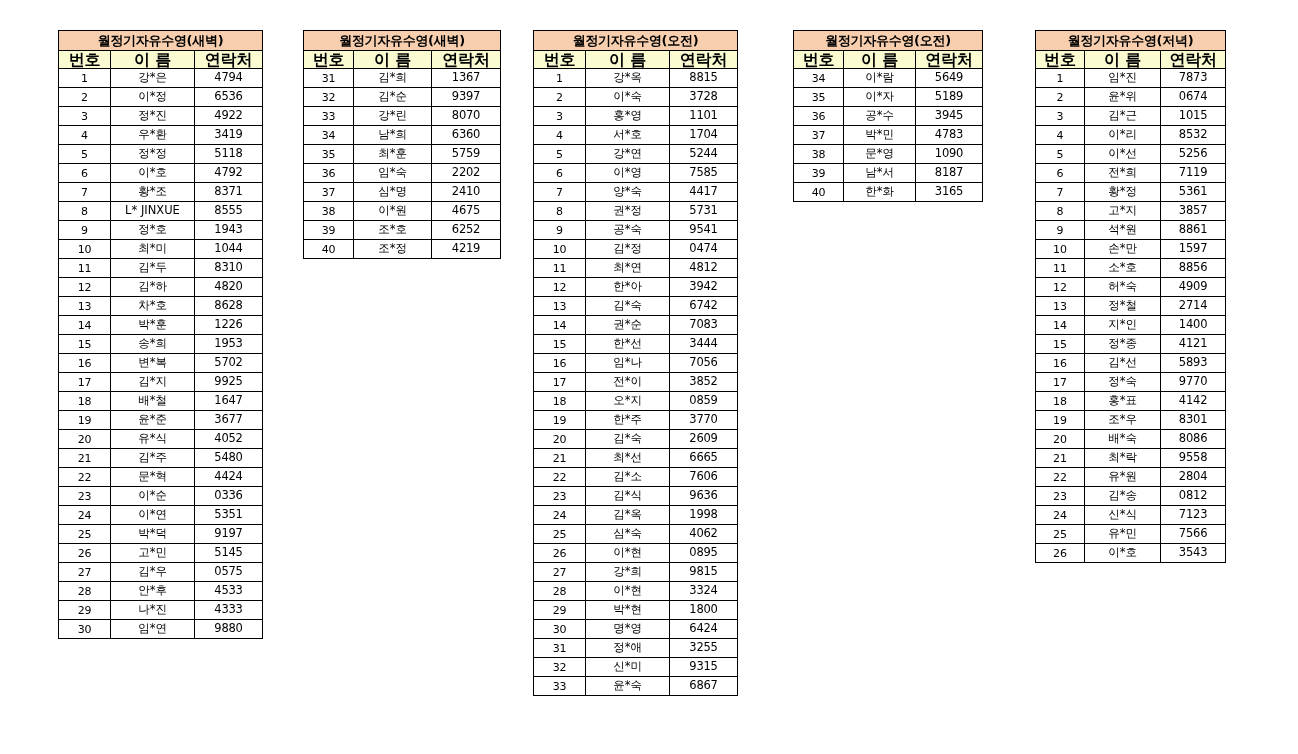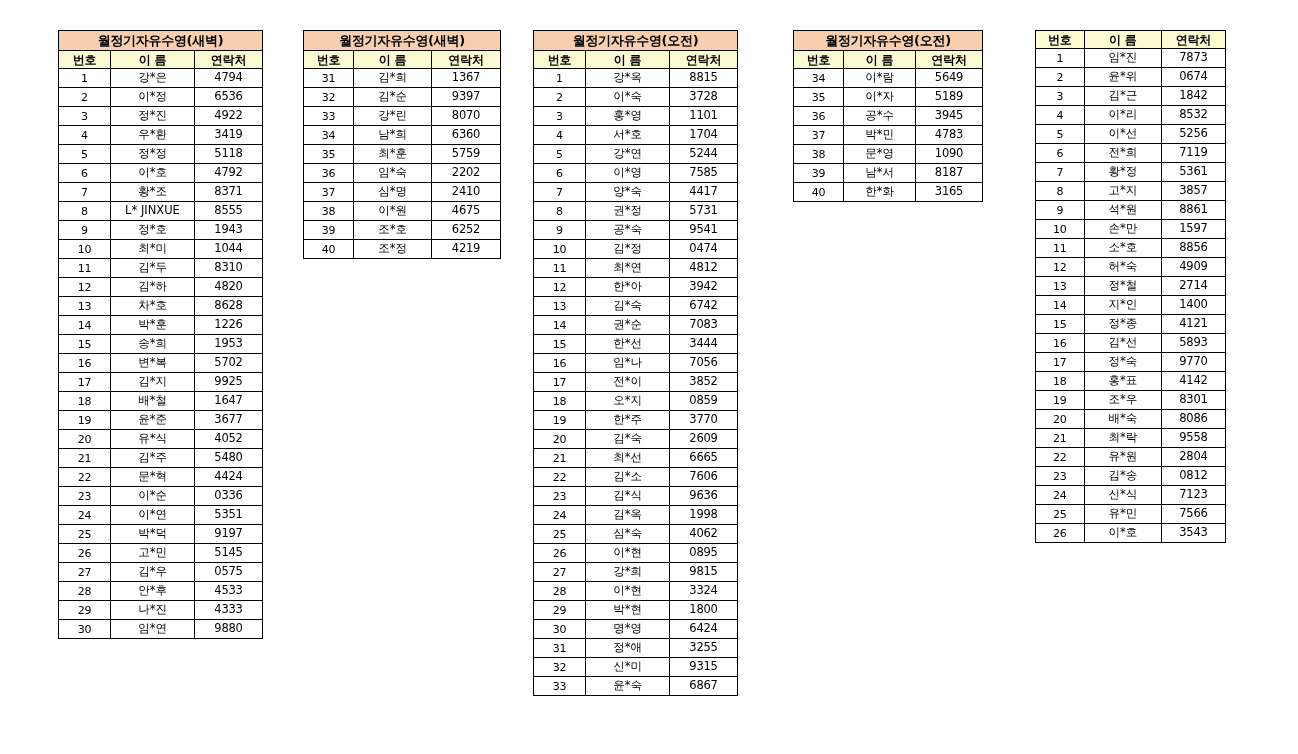--- a/index.html
+++ b/index.html
@@ -50,21 +50,21 @@
     background: #f7cfae;
     font-size: 13px;
     font-weight: bold;
     height: 19px;
     letter-spacing: -0.3px;
   }
 
   
   .roster-table .col-head {
     background: #fbfbd2;
-    font-size: 12px;
+    font-size: 16px;
     font-weight: bold;
     height: 17px;
     letter-spacing: -0.2px;
   }
 
   
   .roster-table .data-cell {
     background: #ffffff;
     font-size: 11.5px;
     height: 18px;
@@ -567,38 +567,41 @@
       </tbody>
     </table>
     <table class="roster-table" id="table-evening-1">
       <colgroup>
         <col class="col-w-no">
         <col class="col-w-name">
         <col class="col-w-phone">
       </colgroup>
       <tbody>
         <tr>
+          <td class="title-cell" colspan="3">월정기자유수영(저녁)</td>
+        </tr>
+        <tr>
           <th class="col-head">번호</th>
           <th class="col-head">이 름</th>
           <th class="col-head">연락처</th>
         </tr>
         <tr>
           <td class="data-cell c-no">1</td>
           <td class="data-cell c-name">임*진</td>
           <td class="data-cell c-phone">7873</td>
         </tr>
         <tr>
           <td class="data-cell c-no">2</td>
           <td class="data-cell c-name">윤*위</td>
           <td class="data-cell c-phone">0674</td>
         </tr>
         <tr>
           <td class="data-cell c-no">3</td>
           <td class="data-cell c-name">김*근</td>
-          <td class="data-cell c-phone">1842</td>
+          <td class="data-cell c-phone">1015</td>
         </tr>
         <tr>
           <td class="data-cell c-no">4</td>
           <td class="data-cell c-name">이*리</td>
           <td class="data-cell c-phone">8532</td>
         </tr>
         <tr>
           <td class="data-cell c-no">5</td>
           <td class="data-cell c-name">이*선</td>
           <td class="data-cell c-phone">5256</td>

